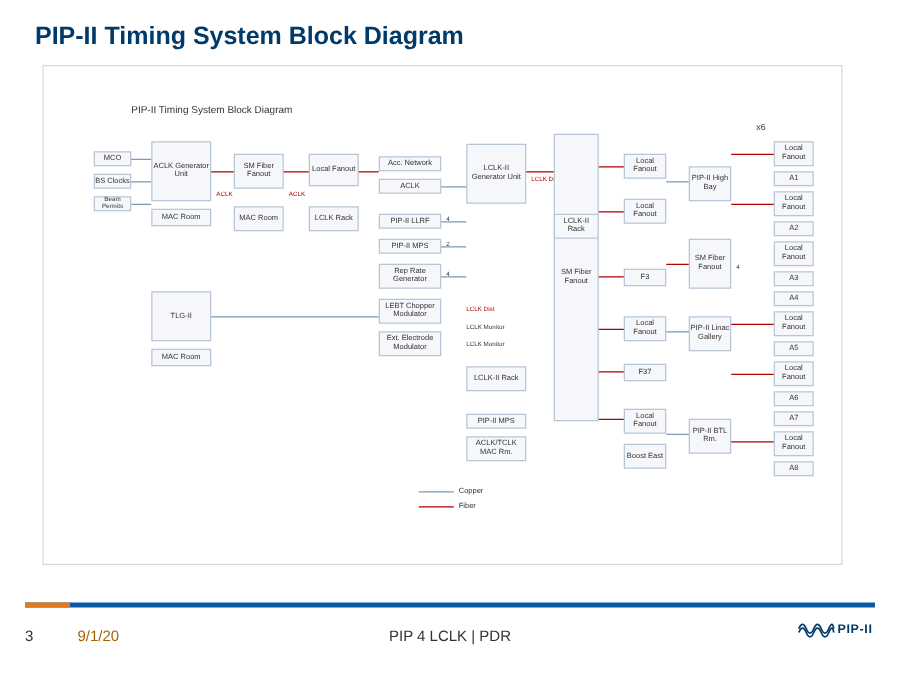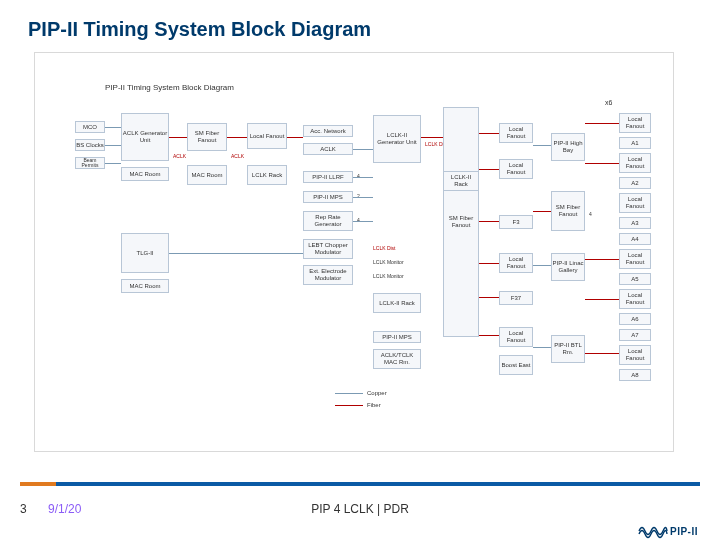--- a/index.html
+++ b/index.html
@@ -72,24 +72,24 @@
   }
   .slide-num {
     position: absolute;
     left: 20px;
     top: 502px;
     font-size: 12px;
     color: #333;
   }
   .slide-date {
     position: absolute;
-    left: 48px;
+    left: 62px;
     top: 502px;
     font-size: 12px;
-    color: #8b5cf6;
+    color: #a16207;
   }
   .slide-center {
     position: absolute;
     left: 0;
     top: 502px;
     width: 720px;
     text-align: center;
     font-size: 12px;
     color: #333;
   }
@@ -97,21 +97,20 @@
     position: absolute;
     right: 22px;
     top: 494px;
     font-size: 10px;
     font-weight: bold;
     color: #003a6b;
     letter-spacing: 0.5px;
     display: flex;
     align-items: center;
     gap: 2px;
-    margin-top: 28px;
   }
   .logo-wave svg { display: block; }
   .legline { position: absolute; height: 1px; width: 28px; }
 </style>
 </head>
 <body>
 
 <div class="title">PIP-II Timing System Block Diagram</div>
 
 <div class="canvas">

